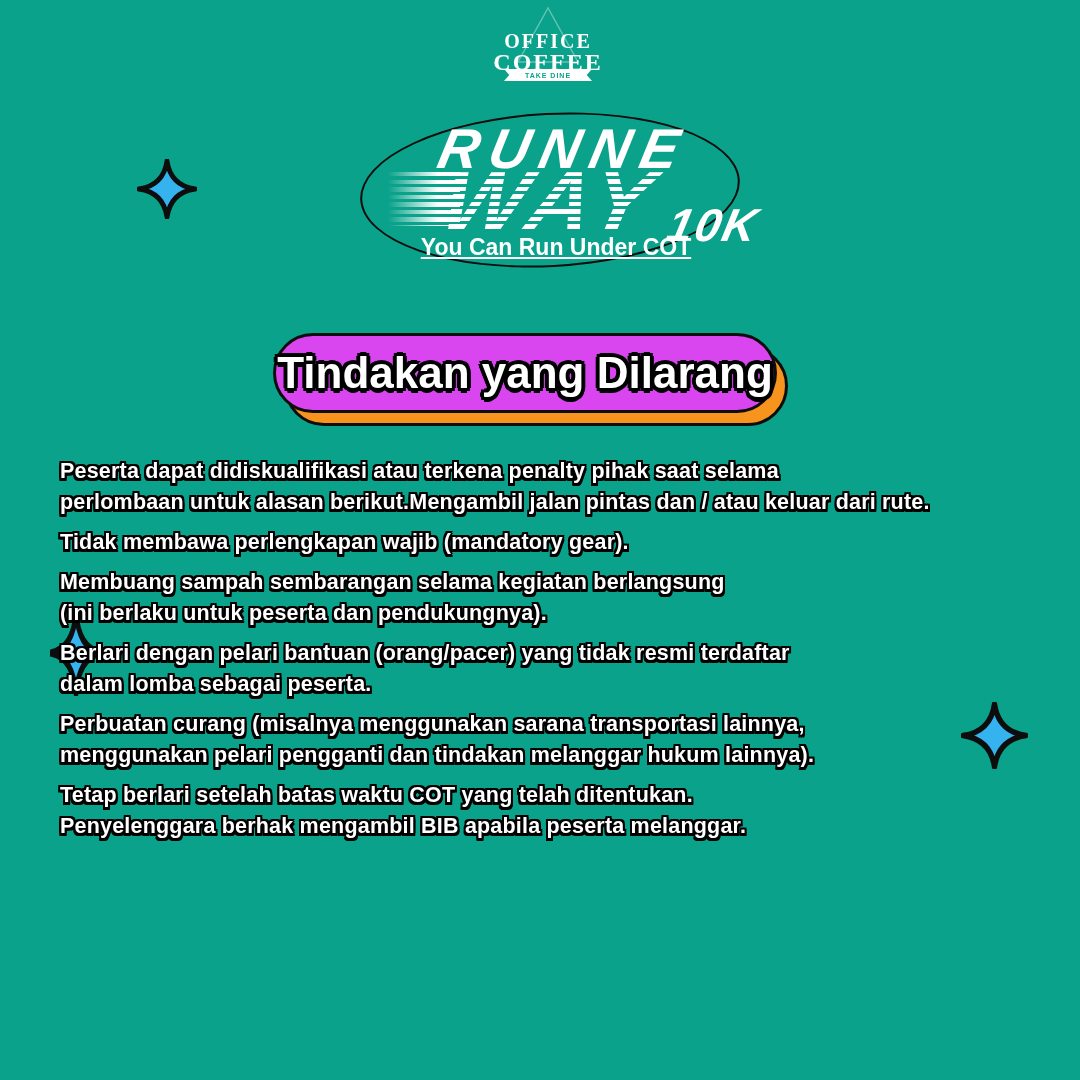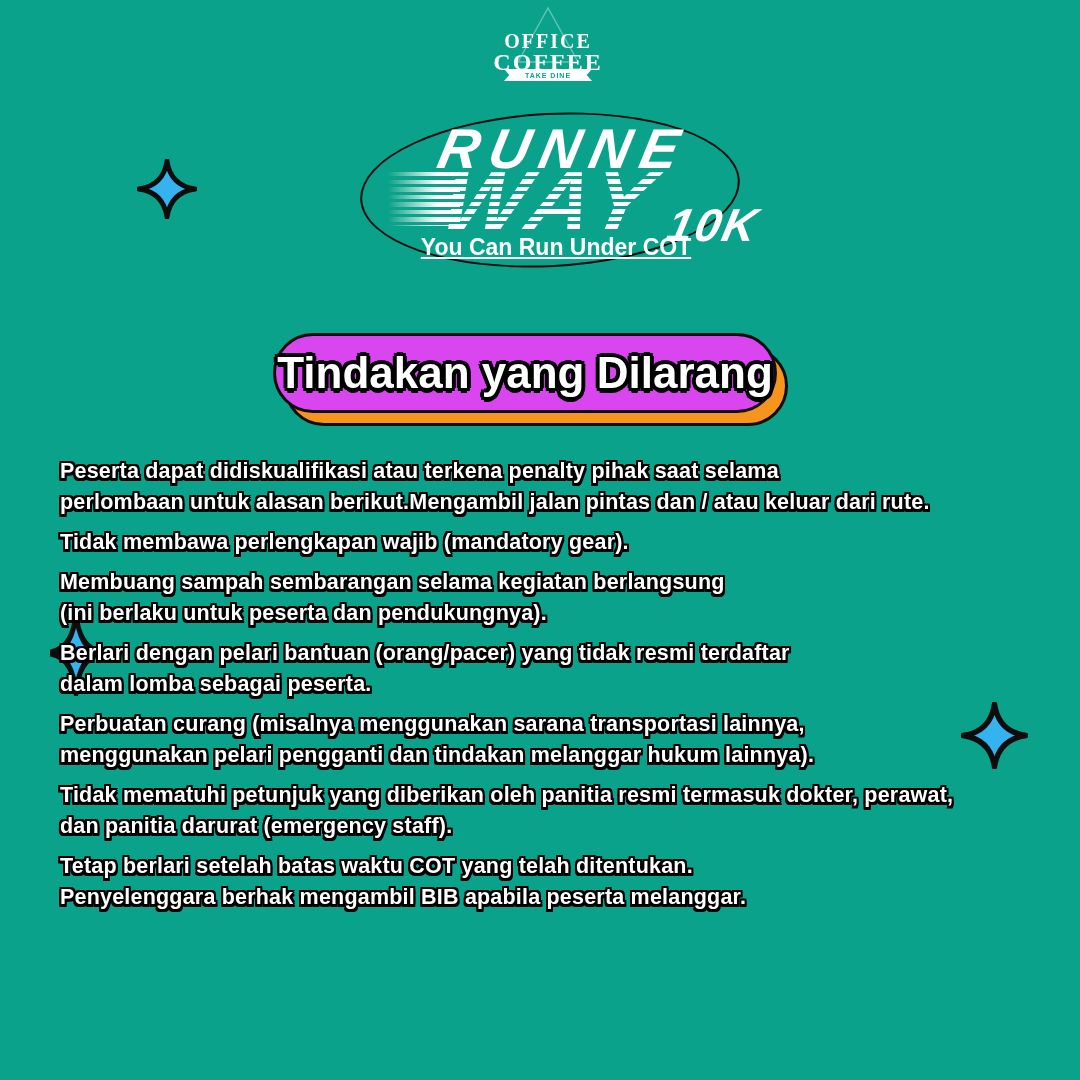--- a/index.html
+++ b/index.html
@@ -123,17 +123,15 @@
 <div class="abs rules">
   <p class="rule">Peserta dapat didiskualifikasi atau terkena penalty pihak saat selama
 perlombaan untuk alasan berikut.Mengambil jalan pintas dan / atau keluar dari rute.</p>
   <p class="rule">Tidak membawa perlengkapan wajib (mandatory gear).</p>
   <p class="rule">Membuang sampah sembarangan selama kegiatan berlangsung
 (ini berlaku untuk peserta dan pendukungnya).</p>
   <p class="rule">Berlari dengan pelari bantuan (orang/pacer) yang tidak resmi terdaftar
 dalam lomba sebagai peserta.</p>
   <p class="rule">Perbuatan curang (misalnya menggunakan sarana transportasi lainnya,
 menggunakan pelari pengganti dan tindakan melanggar hukum lainnya).</p>
-  <p class="rule">Tidak mematuhi petunjuk yang diberikan oleh panitia resmi termasuk dokter, perawat,
-dan panitia darurat (emergency staff).</p>
   <p class="rule">Tetap berlari setelah batas waktu COT yang telah ditentukan.
 Penyelenggara berhak mengambil BIB apabila peserta melanggar.</p>
 </div>
 
 </body></html>

